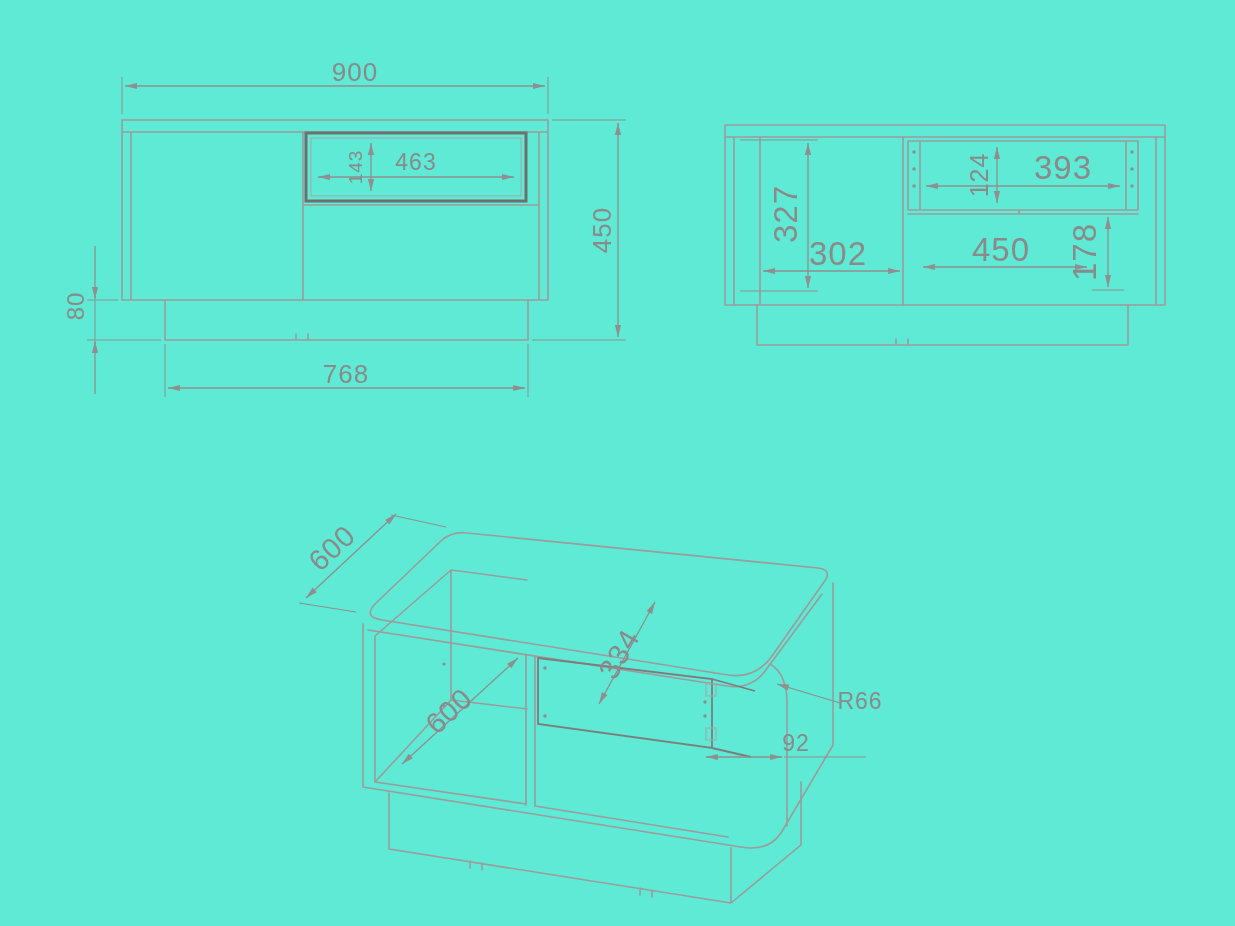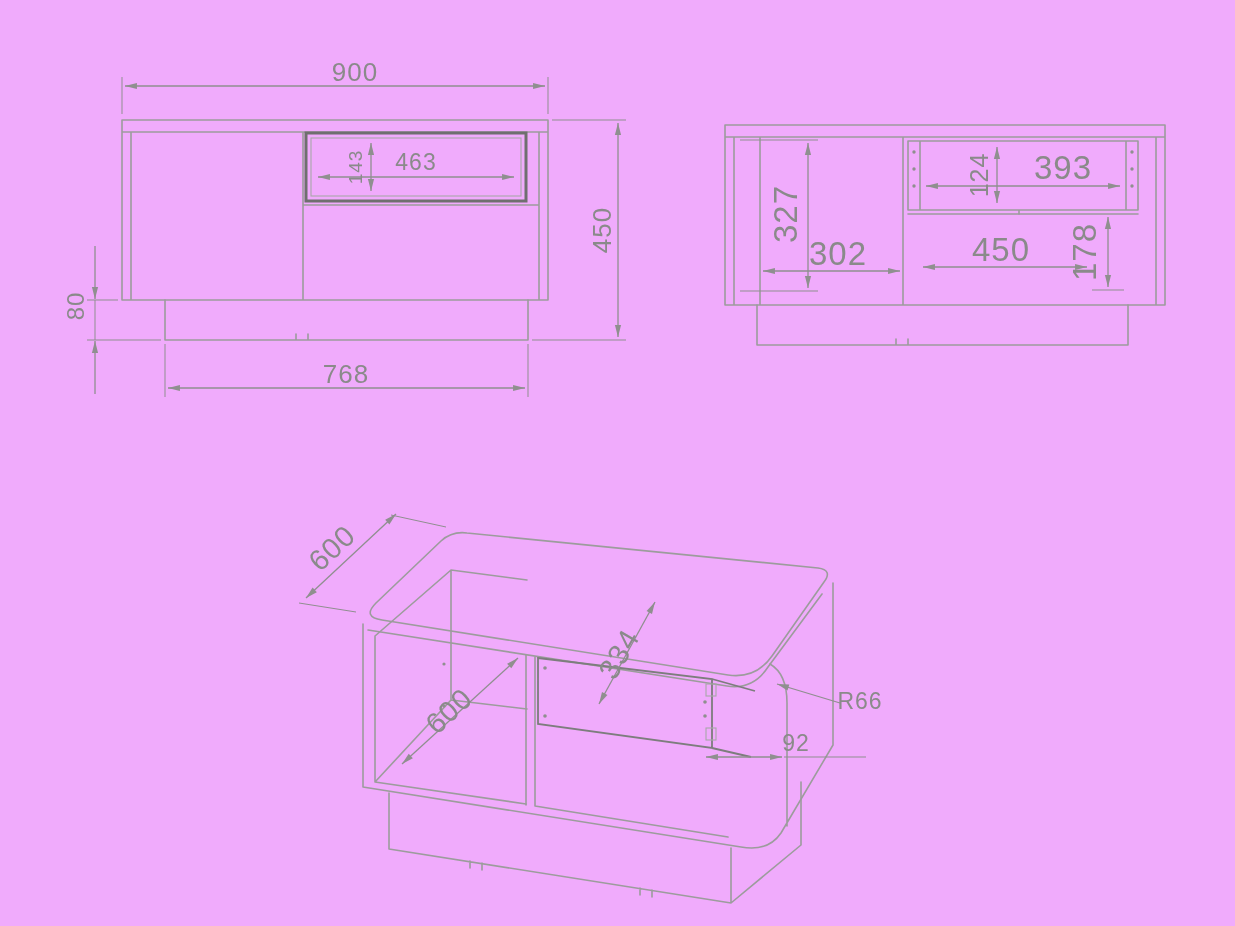--- a/index.html
+++ b/index.html
@@ -1,16 +1,16 @@
 <!DOCTYPE html>
 <html><head>
 <meta charset="utf-8">
 <style>
   html,body{margin:0;padding:0;background:#ffffff;}
-  .stage{width:1235px;height:926px;position:relative;background:#f0abfc;overflow:hidden;}
+  .stage{width:1235px;height:926px;position:relative;background:#5eead4;overflow:hidden;}
   svg{display:block;}
   svg text{font-family:"Liberation Sans", sans-serif;fill:#8a8a8a;letter-spacing:1px;}
   .geo{stroke:#9c9c9c;stroke-width:1.6;fill:none;stroke-linecap:round;stroke-linejoin:round;}
   .geo-thin{stroke:#a8a8a8;stroke-width:1.1;fill:none;}
   .geo-dark{stroke:#6f6f6f;stroke-width:3;fill:none;}
   .geo-mid{stroke:#7d7d7d;stroke-width:1.8;fill:none;}
   .dimline{stroke:#8f8f8f;stroke-width:1.3;fill:none;}
   .extline{stroke:#8f8f8f;stroke-width:1;fill:none;}
   .dot{fill:#8f8f8f;stroke:none;}
   .t19{font-size:19px;} .t23{font-size:23px;} .t24{font-size:24px;}

